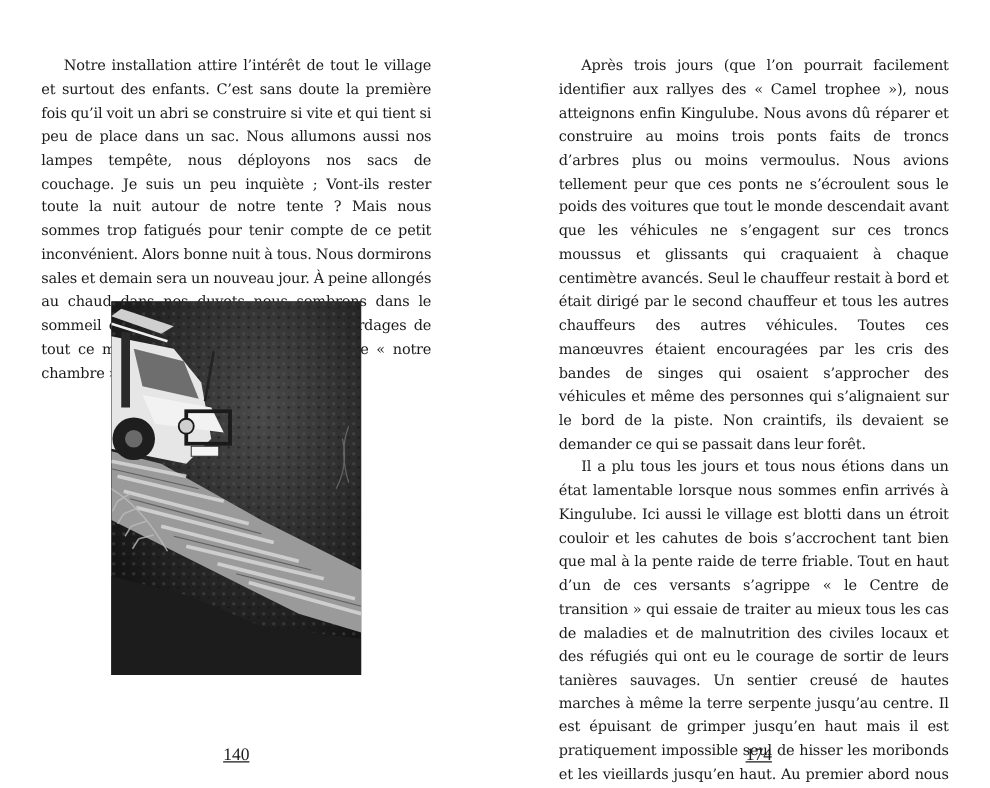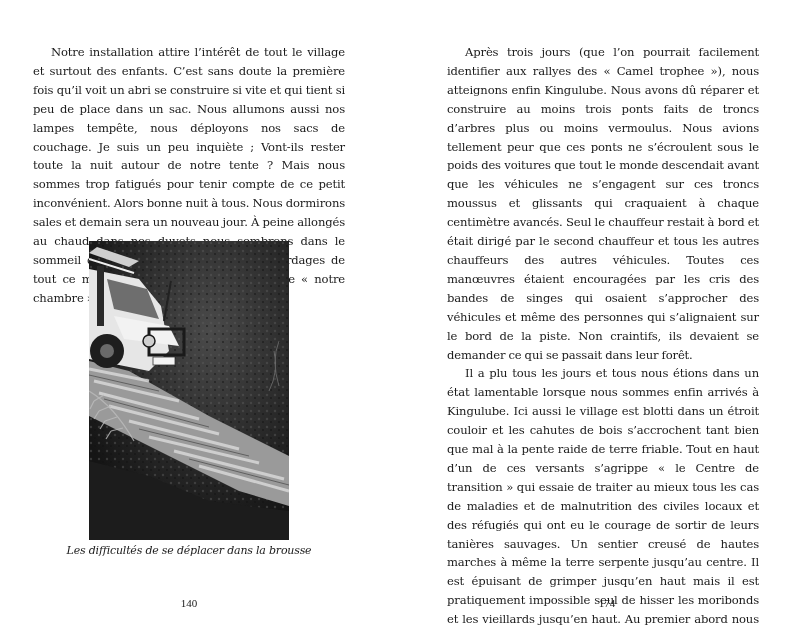--- a/index.html
+++ b/index.html
@@ -66,23 +66,24 @@
       font-style: italic;
       font-size: 11px;
       font-family: "DejaVu Serif", serif;
       letter-spacing: -0.2px;
     }
 
     .page-number {
       position: absolute;
       top: 597px;
       font-family: "Liberation Serif", serif;
-      font-size: 11px;
+      font-size: 14px;
       width: 60px;
       text-align: center;
+      text-decoration: underline;
     }
     .page-left .page-number { left: 159px; }
     .page-right .page-number { left: 177px; }
   </style>
 </head>
 <body>
 
 <div class="page page-left">
   <div class="text-block">
     <p>Notre installation attire l’intérêt de tout le village et surtout des enfants. C’est sans doute la première fois qu’il voit un abri se construire si vite et qui tient si peu de place dans un sac. Nous allumons aussi nos lampes tempête, nous déployons nos sacs de couchage. Je suis un peu inquiète ; Vont-ils rester toute la nuit autour de notre tente ? Mais nous sommes trop fatigués pour tenir compte de ce petit inconvénient. Alors bonne nuit à tous. Nous dormirons sales et demain sera un nouveau jour. À peine allongés au chaud dans nos duvets nous sombrons dans le sommeil des justes, inconscients des bavardages de tout ce monde curieux agglutiné autour de « notre chambre ».</p>
@@ -157,21 +158,20 @@
         <line x1="75" y1="80" x2="82" y2="40" stroke="#222" stroke-width="2"></line>
       </g>
 
       <g stroke="#7a7a7a" stroke-width="1" fill="none" opacity="0.7">
         <path d="M185,110 q5,20 -5,40"></path>
         <path d="M190,100 q-8,20 0,45"></path>
       </g>
     </svg>
   </div>
 
-  <div class="caption">Les difficultés de se déplacer dans la brousse</div>
 
   <div class="page-number">140</div>
 </div>
 
 <div class="page page-right">
   <div class="text-block">
     <p>Après trois jours (que l’on pourrait facilement identifier aux rallyes des « Camel trophee »), nous atteignons enfin Kingulube. Nous avons dû réparer et construire au moins trois ponts faits de troncs d’arbres plus ou moins vermoulus. Nous avions tellement peur que ces ponts ne s’écroulent sous le poids des voitures que tout le monde descendait avant que les véhicules ne s’engagent sur ces troncs moussus et glissants qui craquaient à chaque centimètre avancés. Seul le chauffeur restait à bord et était dirigé par le second chauffeur et tous les autres chauffeurs des autres véhicules. Toutes ces manœuvres étaient encouragées par les cris des bandes de singes qui osaient s’approcher des véhicules et même des personnes qui s’alignaient sur le bord de la piste. Non craintifs, ils devaient se demander ce qui se passait dans leur forêt.</p>
     <p>Il a plu tous les jours et tous nous étions dans un état lamentable lorsque nous sommes enfin arrivés à Kingulube. Ici aussi le village est blotti dans un étroit couloir et les cahutes de bois s’accrochent tant bien que mal à la pente raide de terre friable. Tout en haut d’un de ces versants s’agrippe « le Centre de transition » qui essaie de traiter au mieux tous les cas de maladies et de malnutrition des civiles locaux et des réfugiés qui ont eu le courage de sortir de leurs tanières sauvages. Un sentier creusé de hautes marches à même la terre serpente jusqu’au centre. Il est épuisant de grimper jusqu’en haut mais il est pratiquement impossible seul de hisser les moribonds et les vieillards jusqu’en haut. Au premier abord nous ne comprenons pas pourquoi avoir choisi un tel site. Mais très bientôt nous comprendrons pourquoi.</p>
 
   </div>

